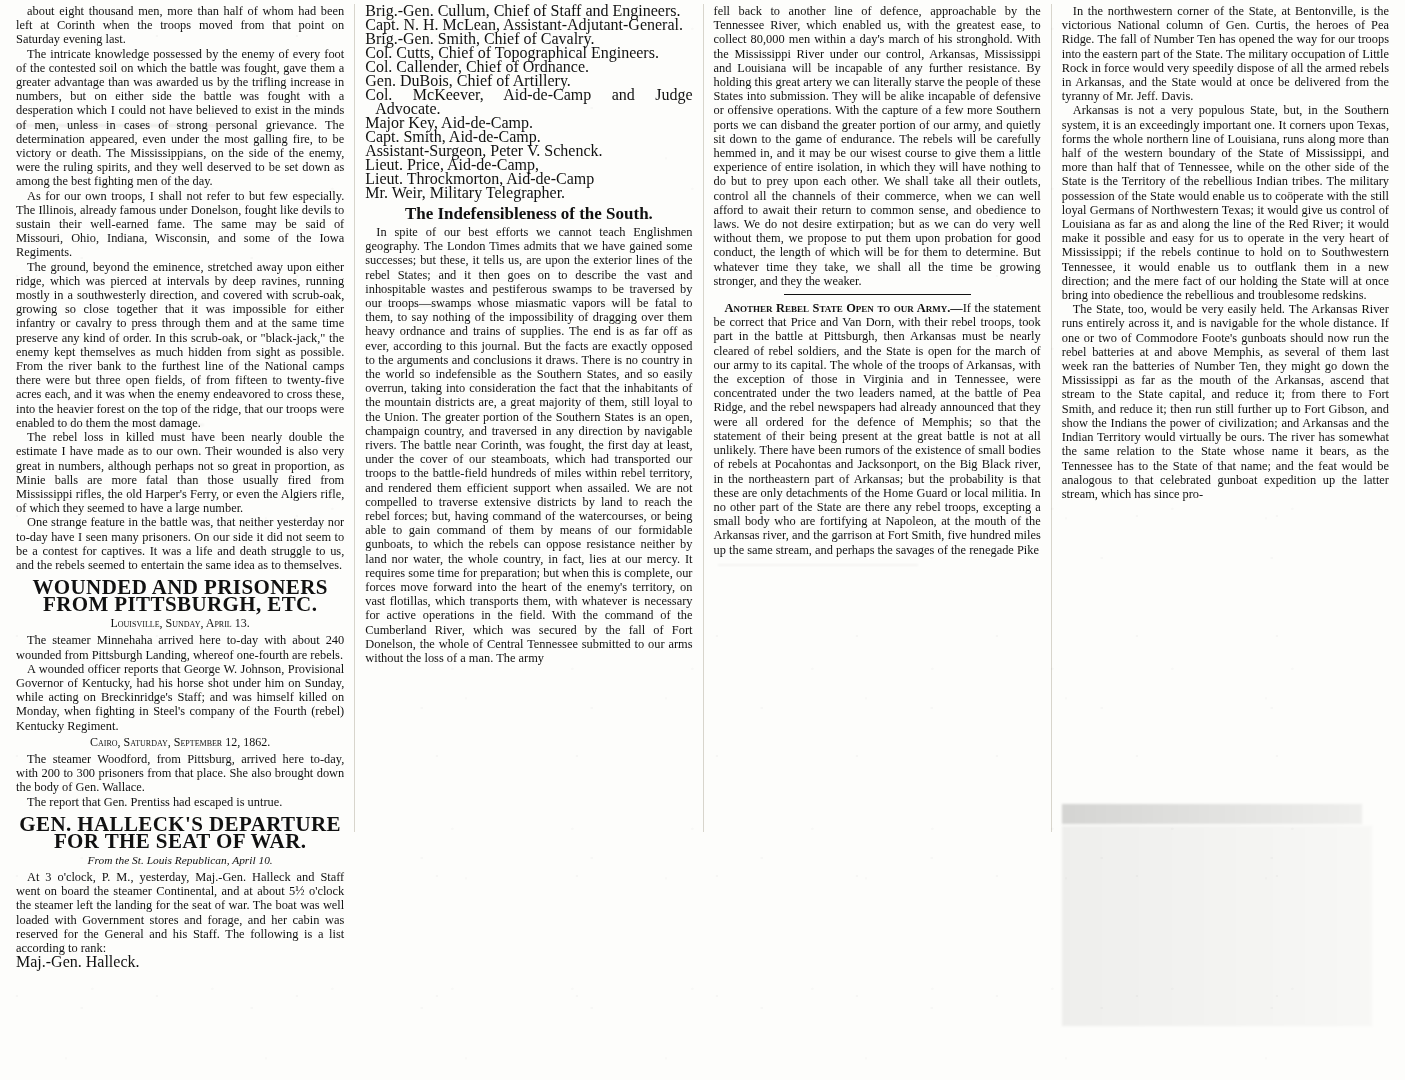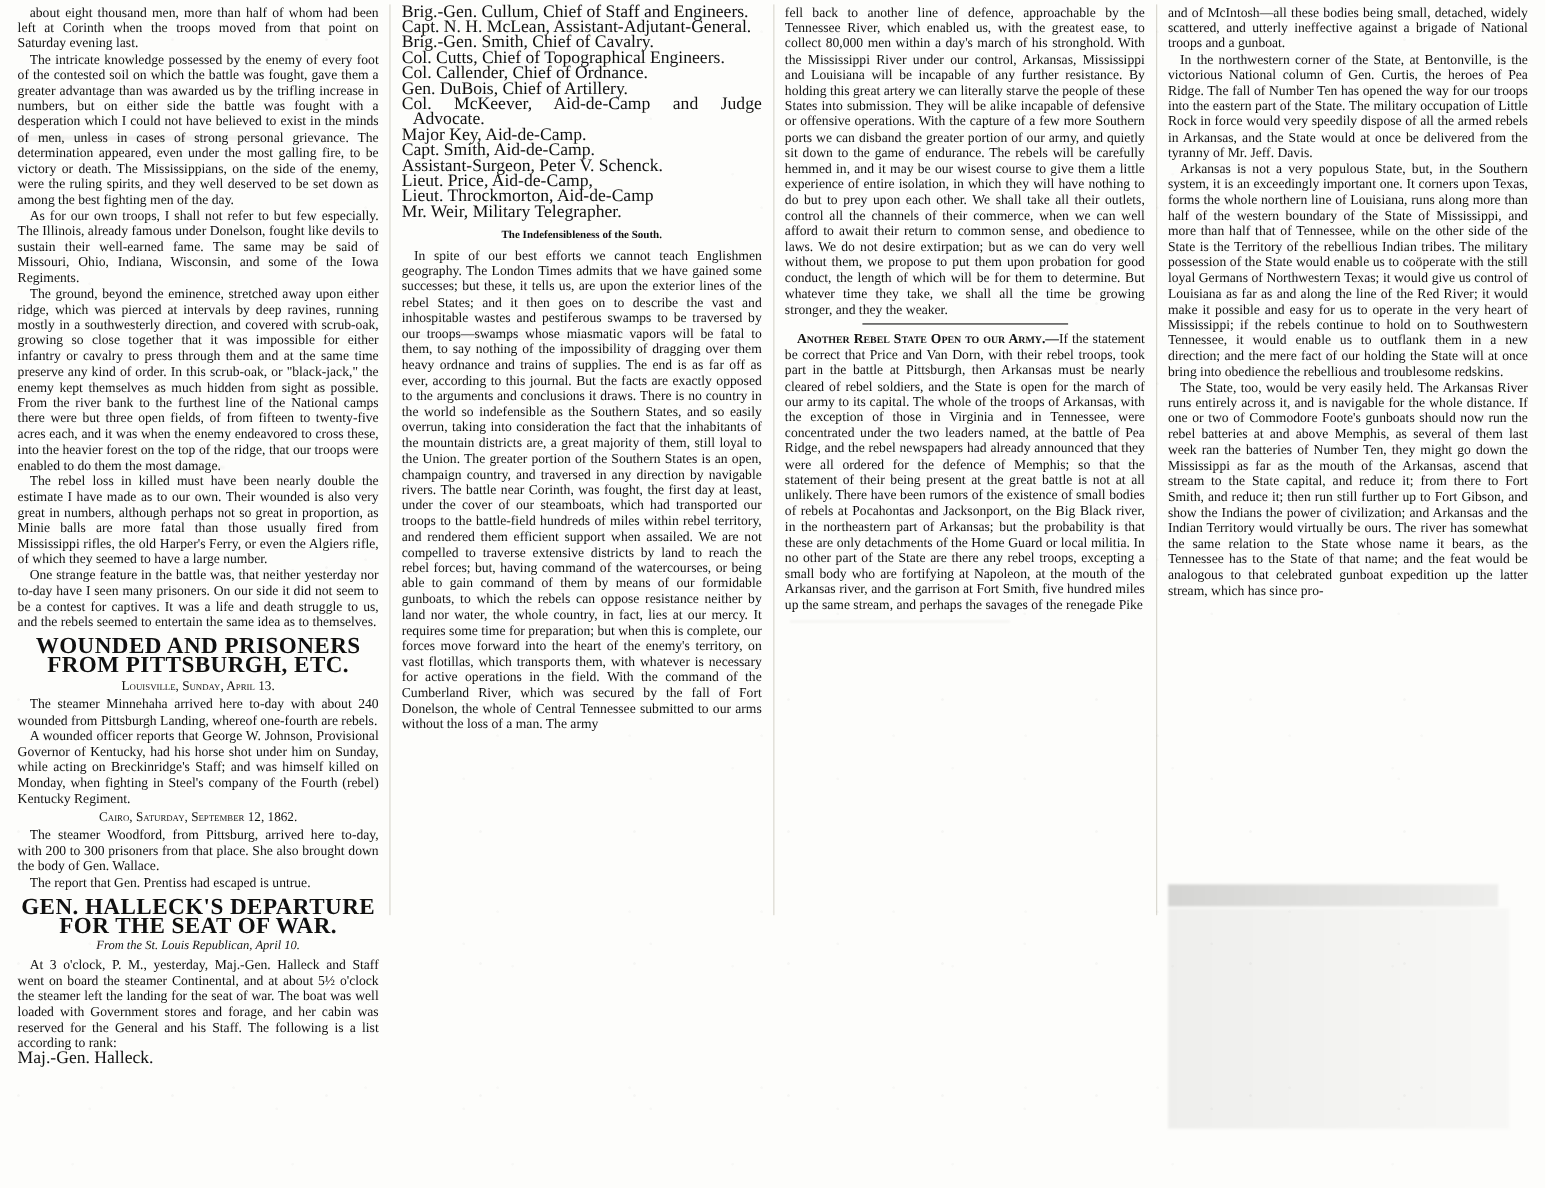--- a/index.html
+++ b/index.html
@@ -48,21 +48,21 @@
     font-weight:bold;
     font-size:21px;
     line-height:17px;
     letter-spacing:.4px;
     margin:7px 0 3px 0;
     text-indent:0;
   }
   .hd-center2{
     text-align:center;
     font-weight:bold;
-    font-size:10px;
+    font-size:17px;
     line-height:16px;
     margin:6px 0 3px 0;
     text-indent:0;
   }
   .dateline{
     text-align:center;
     font-variant:small-caps;
     font-size:12px;
     margin:2px 0 3px 0;
     text-indent:0;
@@ -167,21 +167,20 @@
       <div class="col-inner">
         <p class="noindent">fell back to another line of defence, approachable by the Tennessee River, which enabled us, with the greatest ease, to collect 80,000 men within a day's march of his stronghold. With the Mississippi River under our control, Arkansas, Mississippi and Louisiana will be incapable of any further resistance. By holding this great artery we can literally starve the people of these States into submission. They will be alike incapable of defensive or offensive operations. With the capture of a few more Southern ports we can disband the greater portion of our army, and quietly sit down to the game of endurance. The rebels will be carefully hemmed in, and it may be our wisest course to give them a little experience of entire isolation, in which they will have nothing to do but to prey upon each other. We shall take all their outlets, control all the channels of their commerce, when we can well afford to await their return to common sense, and obedience to laws. We do not desire extirpation; but as we can do very well without them, we propose to put them upon probation for good conduct, the length of which will be for them to determine. But whatever time they take, we shall all the time be growing stronger, and they the weaker.</p>
         <hr class="hr-short">
         <p><span class="runin bold">Another Rebel State Open to our Army.—</span><span>If the statement be correct that Price and Van Dorn, with their rebel troops, took part in the battle at Pittsburgh, then Arkansas must be nearly cleared of rebel soldiers, and the State is open for the march of our army to its capital. The whole of the troops of Arkansas, with the exception of those in Virginia and in Tennessee, were concentrated under the two leaders named, at the battle of Pea Ridge, and the rebel newspapers had already announced that they were all ordered for the defence of Memphis; so that the statement of their being present at the great battle is not at all unlikely. There have been rumors of the existence of small bodies of rebels at Pocahontas and Jacksonport, on the Big Black river, in the northeastern part of Arkansas; but the probability is that these are only detachments of the Home Guard or local militia. In no other part of the State are there any rebel troops, excepting a small body who are fortifying at Napoleon, at the mouth of the Arkansas river, and the garrison at Fort Smith, five hundred miles up the same stream, and perhaps the savages of the renegade Pike</span></p>
       </div>
       <div class="smudge" style="left:14px;top:560px;width:200px;height:2px;opacity:.14;"></div>
     </div>
 
     <div class="col">
       <div class="col-inner">
-        <p class="noindent">and of McIntosh—all these bodies being small, detached, widely scattered, and utterly ineffective against a brigade of National troops and a gunboat.</p>
         <p>In the northwestern corner of the State, at Bentonville, is the victorious National column of Gen. Curtis, the heroes of Pea Ridge. The fall of Number Ten has opened the way for our troops into the eastern part of the State. The military occupation of Little Rock in force would very speedily dispose of all the armed rebels in Arkansas, and the State would at once be delivered from the tyranny of Mr. Jeff. Davis.</p>
         <p>Arkansas is not a very populous State, but, in the Southern system, it is an exceedingly important one. It corners upon Texas, forms the whole northern line of Louisiana, runs along more than half of the western boundary of the State of Mississippi, and more than half that of Tennessee, while on the other side of the State is the Territory of the rebellious Indian tribes. The military possession of the State would enable us to coöperate with the still loyal Germans of Northwestern Texas; it would give us control of Louisiana as far as and along the line of the Red River; it would make it possible and easy for us to operate in the very heart of Mississippi; if the rebels continue to hold on to Southwestern Tennessee, it would enable us to outflank them in a new direction; and the mere fact of our holding the State will at once bring into obedience the rebellious and troublesome redskins.</p>
         <p>The State, too, would be very easily held. The Arkansas River runs entirely across it, and is navigable for the whole distance. If one or two of Commodore Foote's gunboats should now run the rebel batteries at and above Memphis, as several of them last week ran the batteries of Number Ten, they might go down the Mississippi as far as the mouth of the Arkansas, ascend that stream to the State capital, and reduce it; from there to Fort Smith, and reduce it; then run still further up to Fort Gibson, and show the Indians the power of civilization; and Arkansas and the Indian Territory would virtually be ours. The river has somewhat the same relation to the State whose name it bears, as the Tennessee has to the State of that name; and the feat would be analogous to that celebrated gunboat expedition up the latter stream, which has since pro-</p>
       </div>
       <div class="smudge darkline" style="left:10px;top:800px;width:300px;height:20px;opacity:.45;"></div>
       <div class="smudge darkline" style="left:10px;top:822px;width:310px;height:200px;opacity:.16;"></div>
     </div>
 
   </div>
   <div class="inknoise"></div>

